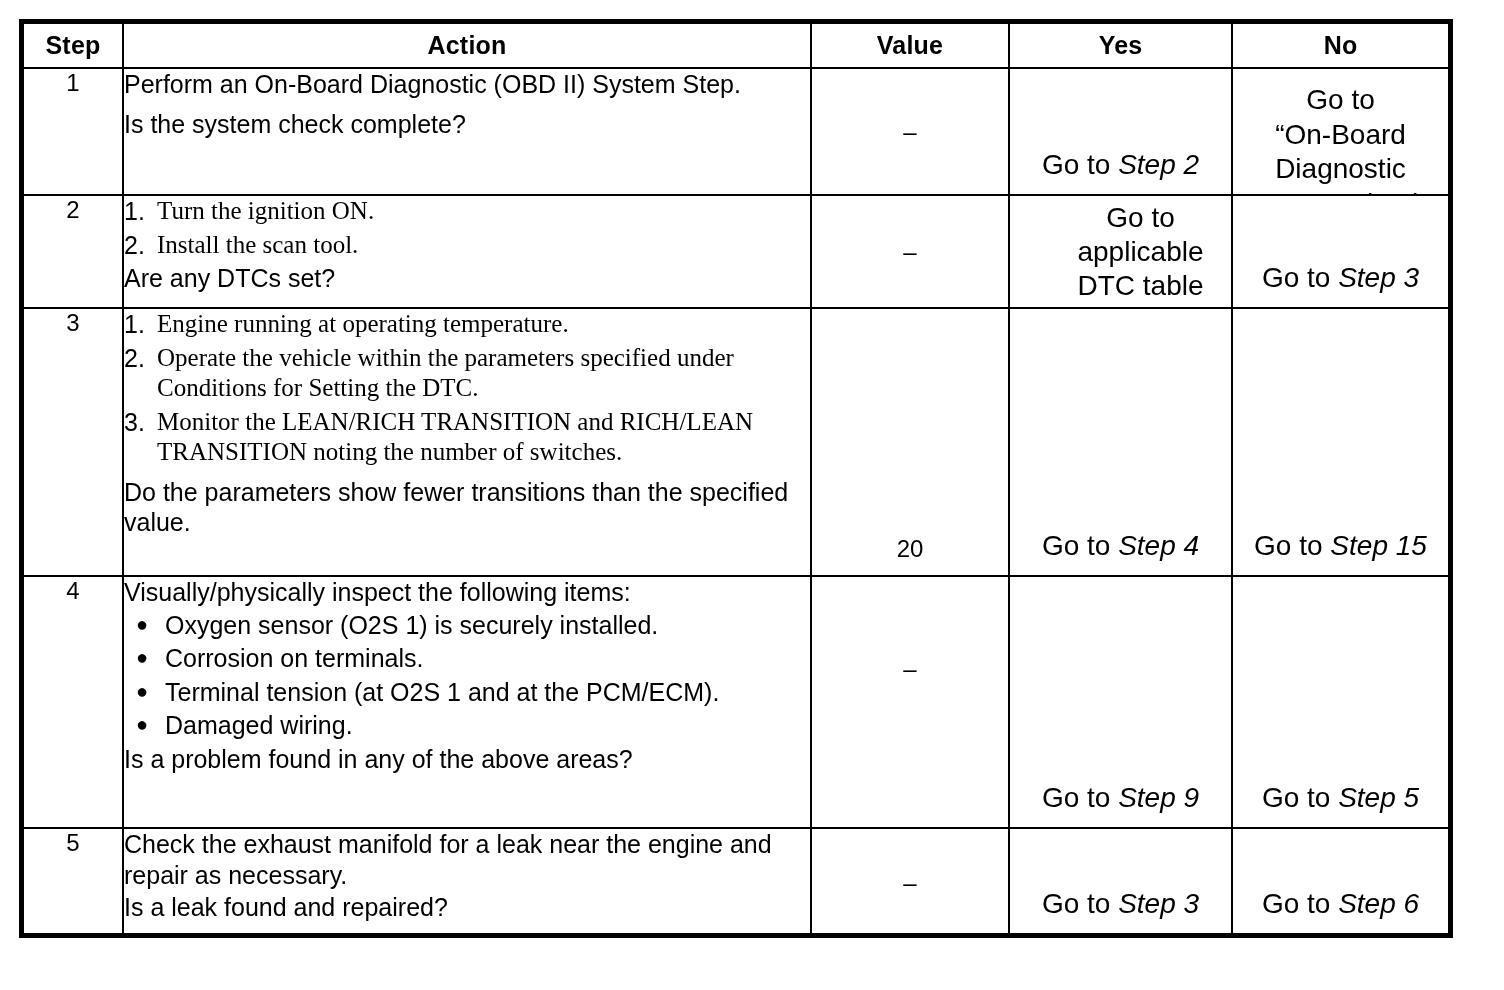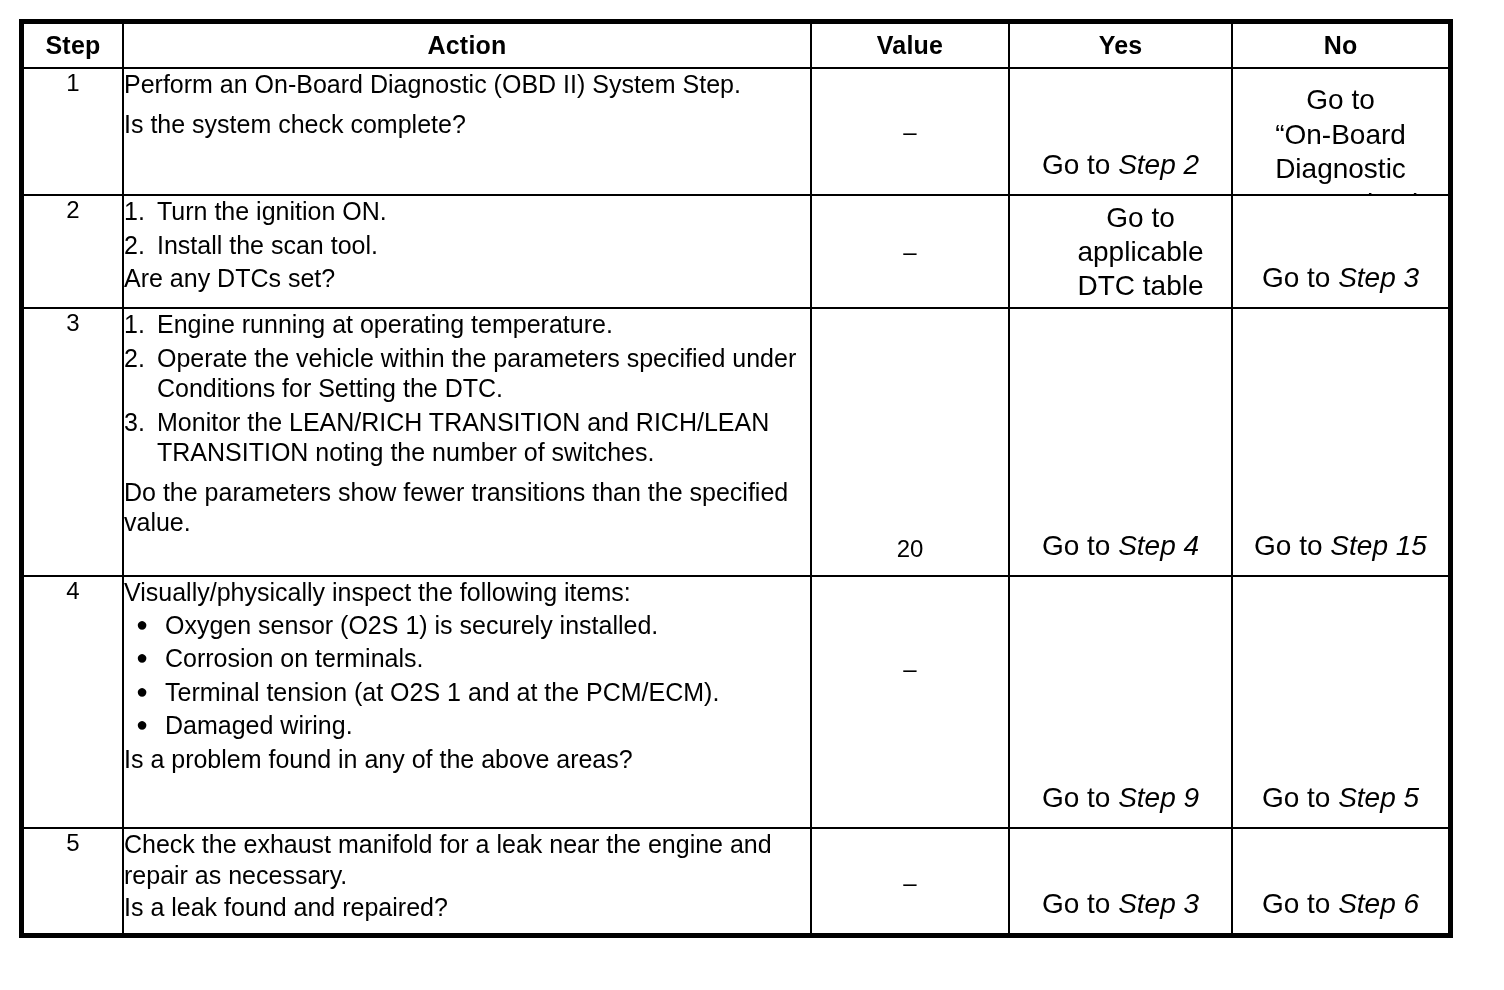--- a/index.html
+++ b/index.html
@@ -131,21 +131,21 @@
   .a-line.gap-top { margin-top: 9px; }
 
   .num-item {
     display: flex;
     margin: 0 0 3px 0;
   }
   .num-item .num {
     flex: 0 0 auto;
     width: 33px;
   }
-  .num-item .txt { flex: 1 1 auto; }
+  .num-item .txt { flex: 1 1 auto; font-family: Liberation Serif, serif; }
 
   .bul-item {
     display: flex;
     margin: 0 0 3px 0;
     padding-left: 12px;
   }
   .bul-item .bul {
     flex: 0 0 auto;
     width: 29px;
     font-size: 20px;

